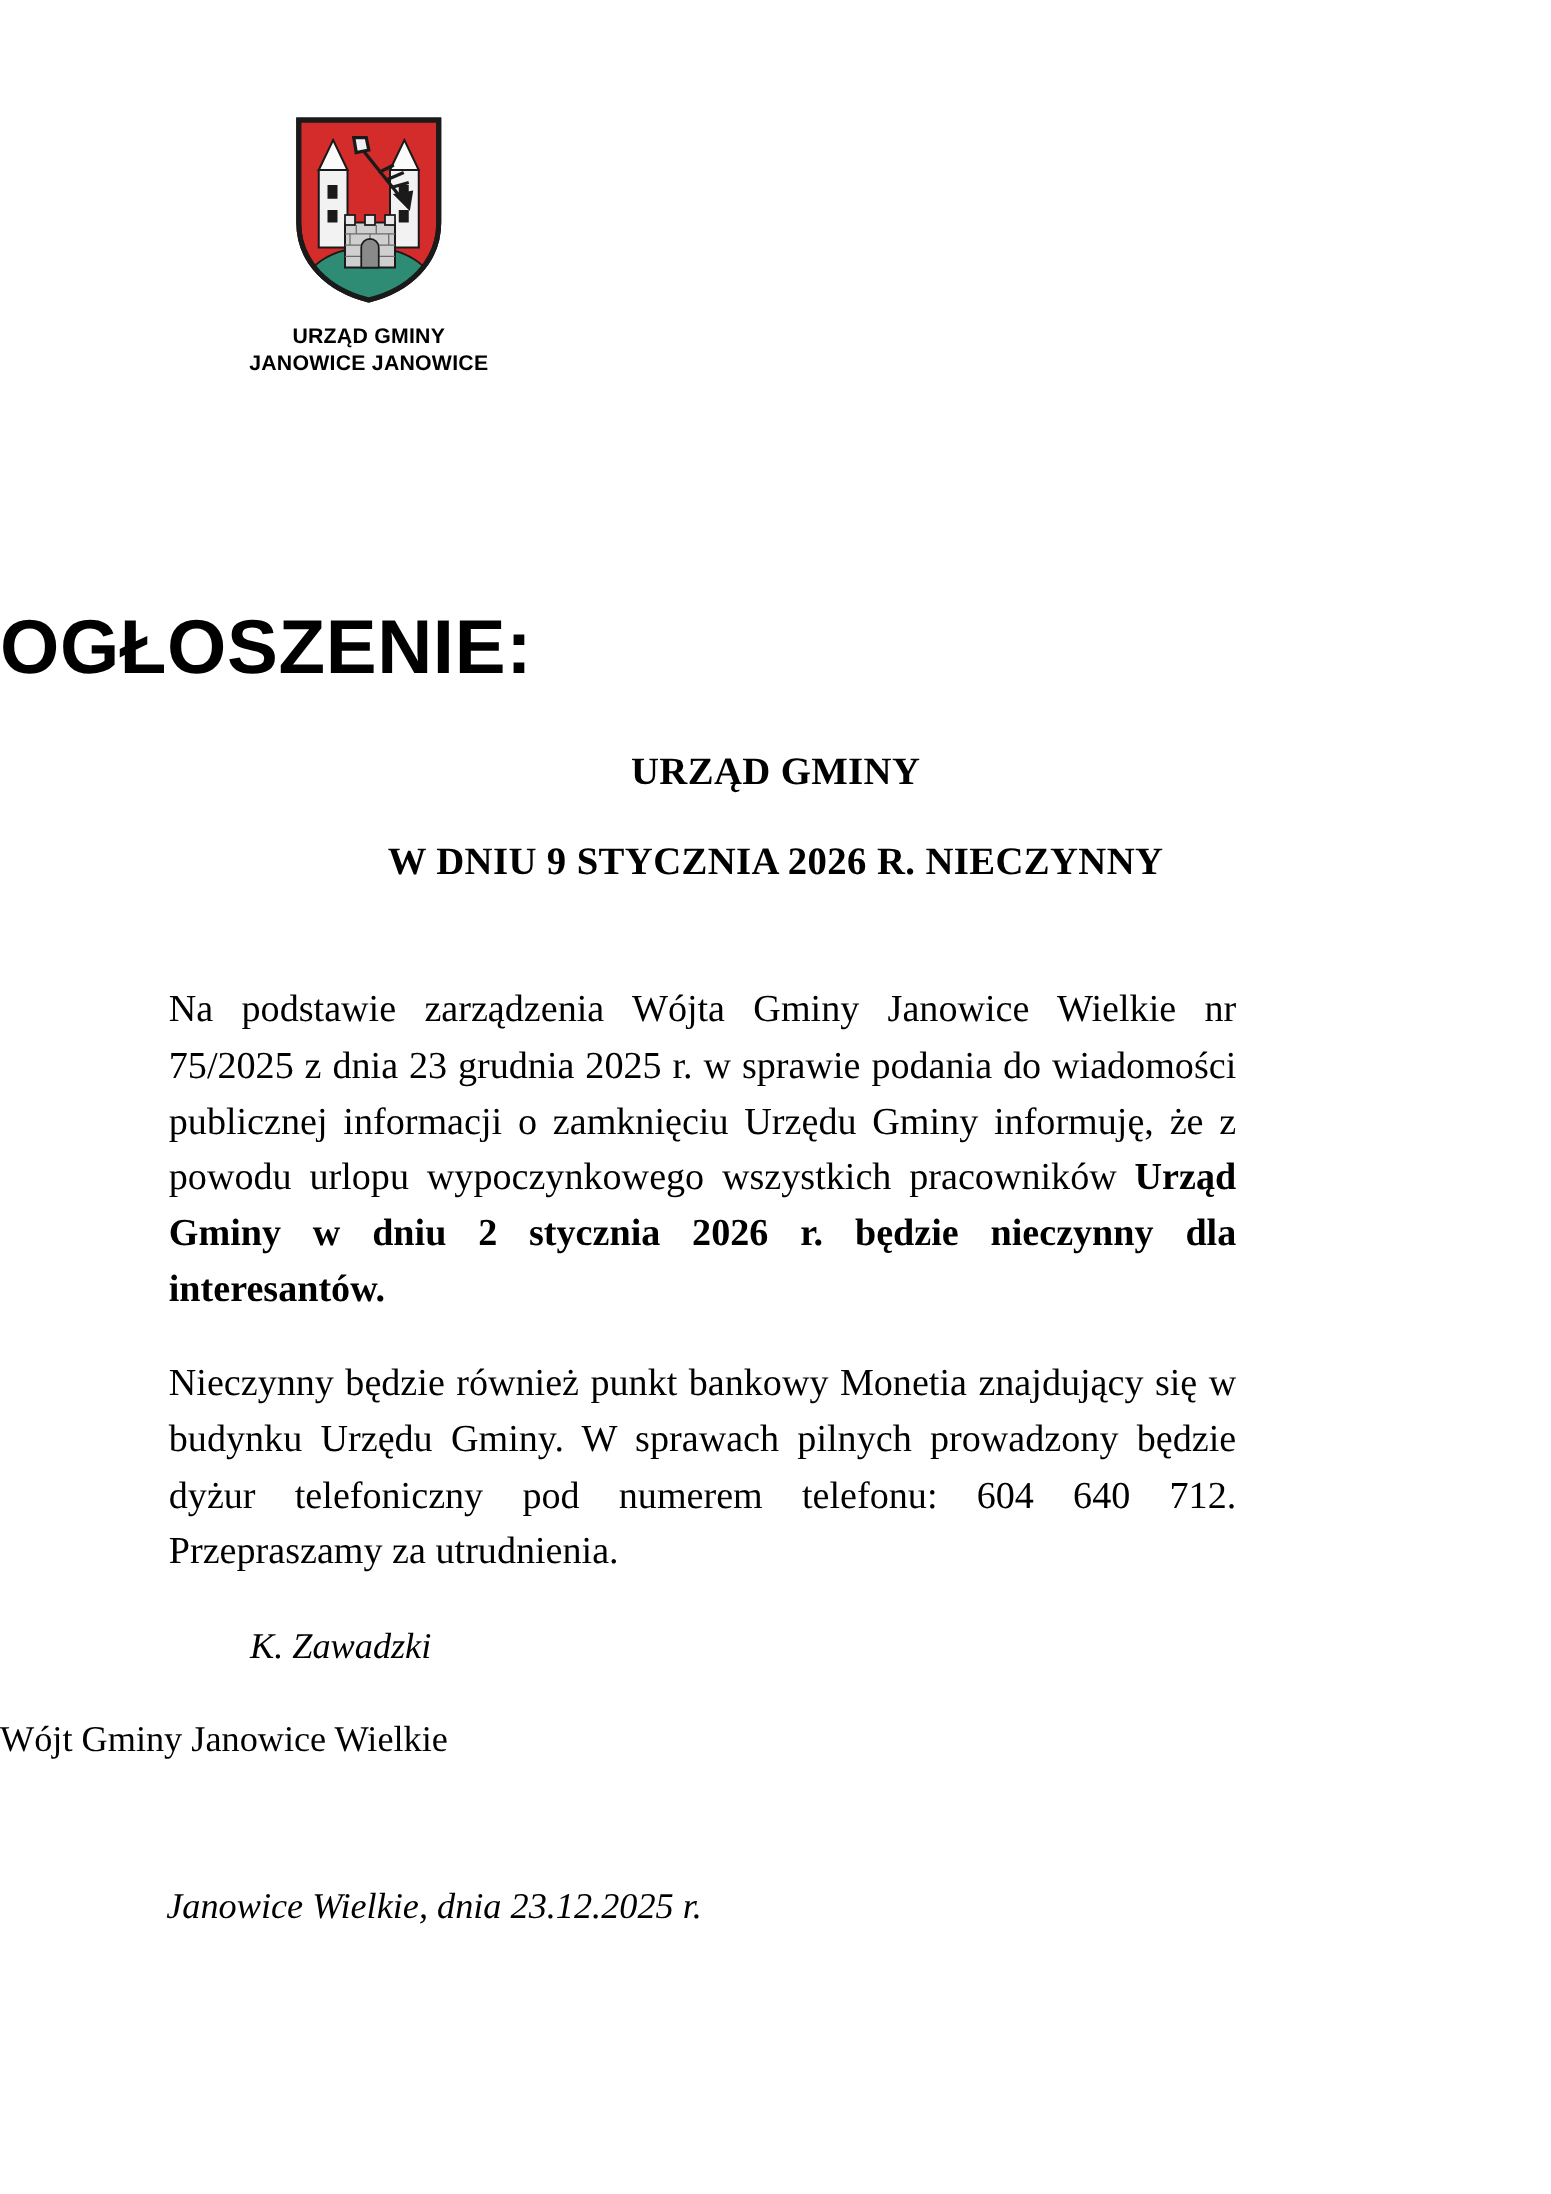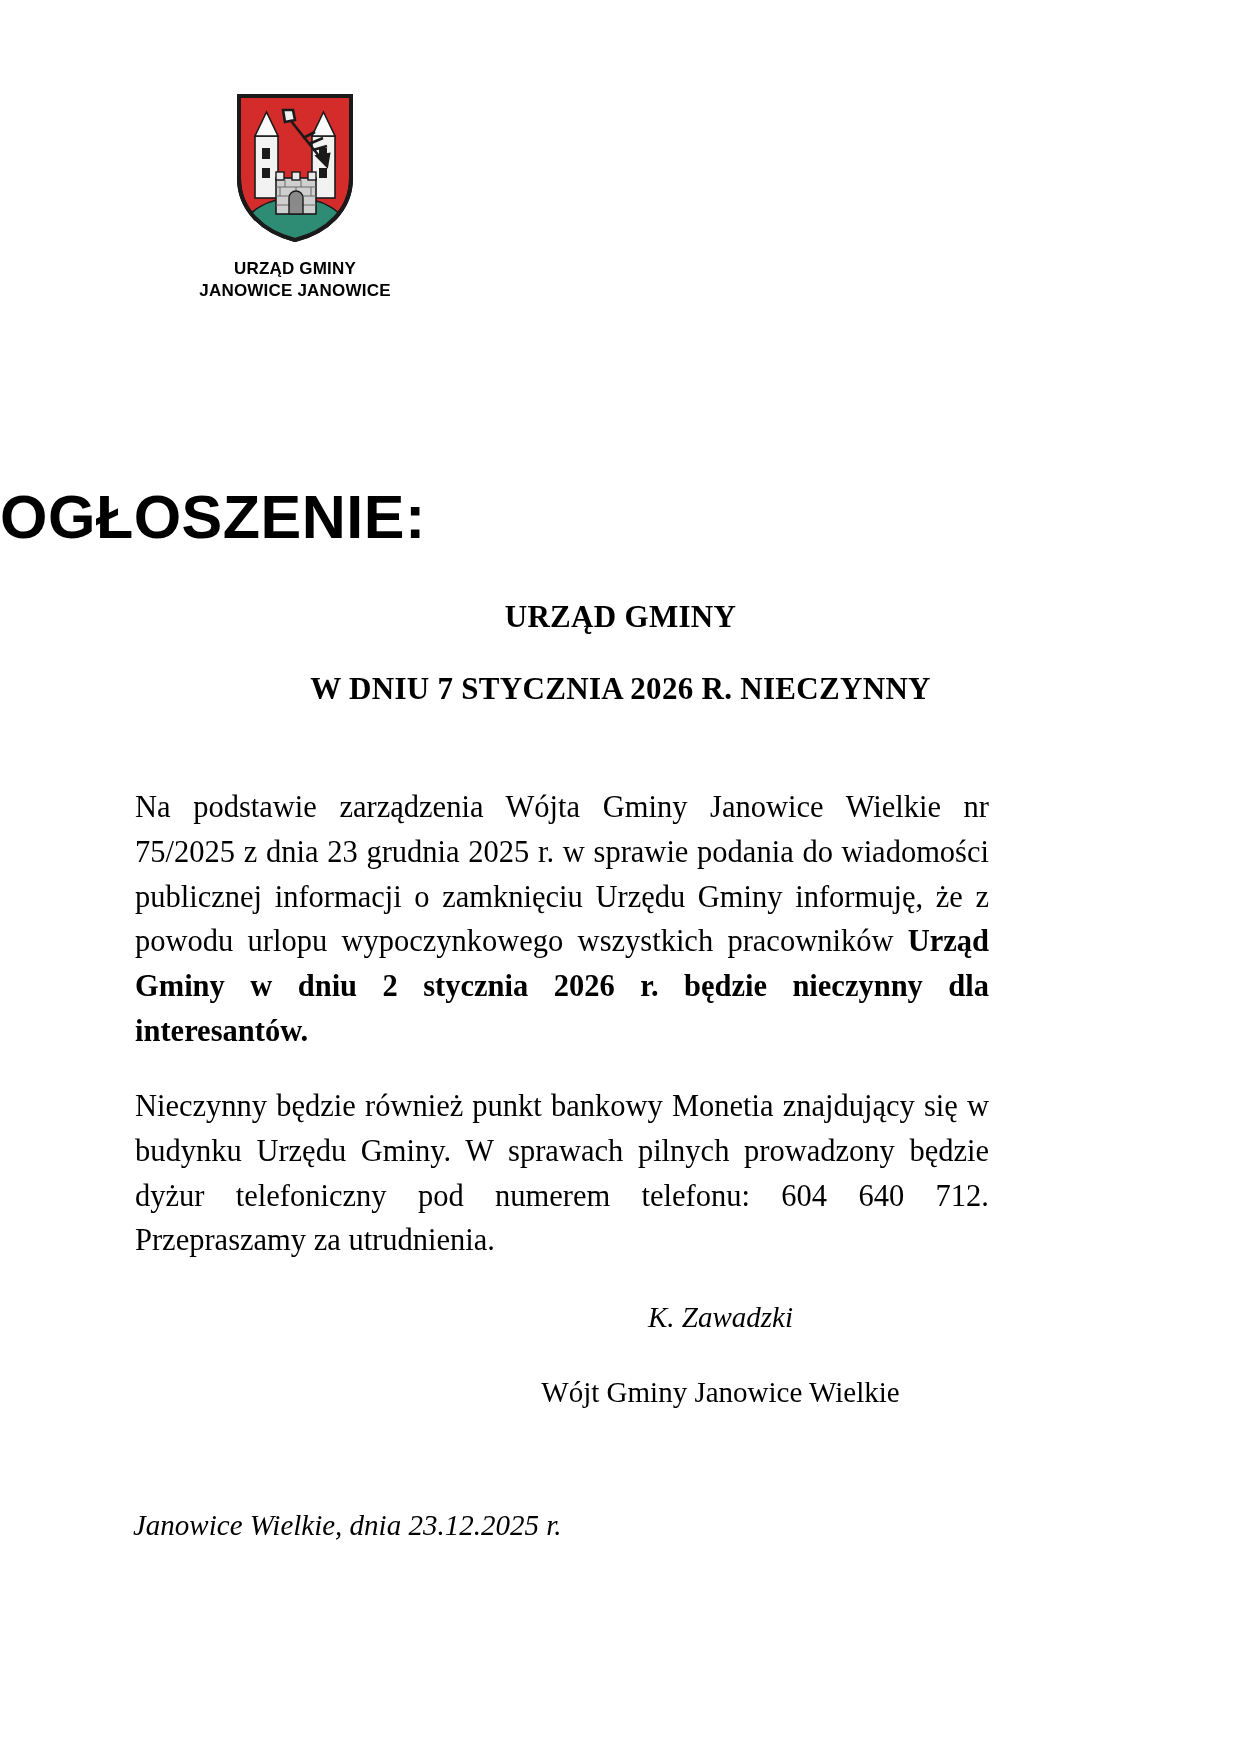--- a/index.html
+++ b/index.html
@@ -105,35 +105,33 @@
   .para b {
     font-weight: bold;
   }
 
   
   .signature-block {
     position: absolute;
     left: 0;
     right: 0;
     top: 1300px;
-    text-align: center;
   }
   .sig-name {
     font-family: "Liberation Serif", "DejaVu Serif", serif;
     font-style: italic;
     font-size: 29px;
     line-height: 1.2;
     padding-left: 200px;
   }
   .sig-role {
     font-family: "Liberation Serif", "DejaVu Serif", serif;
     font-size: 29px;
     line-height: 1.2;
     margin-top: 40px;
-    padding-left: 200px;
   }
 
   
   .footer-place {
     position: absolute;
     left: 133px;
     top: 1508px;
     font-family: "Liberation Serif", "DejaVu Serif", serif;
     font-style: italic;
     font-size: 29px;
@@ -207,21 +205,21 @@
     <div class="letterhead-lines">
       <div>URZĄD GMINY</div>
       <div>JANOWICE JANOWICE</div>
     </div>
   </div>
 
   <div class="doc-title">OGŁOSZENIE:</div>
 
   <div class="subtitle-block">
     <div class="subtitle">URZĄD GMINY</div>
-    <div class="subtitle second">W DNIU 7 STYCZNIA 2026 R. NIECZYNNY</div>
+    <div class="subtitle second">W DNIU 9 STYCZNIA 2026 R. NIECZYNNY</div>
   </div>
 
   <div class="body-block">
     <p class="para"><span>Na podstawie zarządzenia Wójta Gminy Janowice Wielkie nr 75/2025 z dnia 23 grudnia 2025 r. w sprawie podania do wiadomości publicznej informacji o zamknięciu Urzędu Gminy informuję, że z powodu urlopu wypoczynkowego wszystkich pracowników </span><b>Urząd Gminy w dniu 2 stycznia 2026 r. będzie nieczynny dla interesantów.</b><span></span></p>
 
     <p class="para">Nieczynny będzie również punkt bankowy Monetia znajdujący się w budynku Urzędu Gminy. W sprawach pilnych prowadzony będzie dyżur telefoniczny pod numerem telefonu: 604 640 712. Przepraszamy za utrudnienia.</p>
   </div>
 
   <div class="signature-block">
     <div class="sig-name">K. Zawadzki</div>

